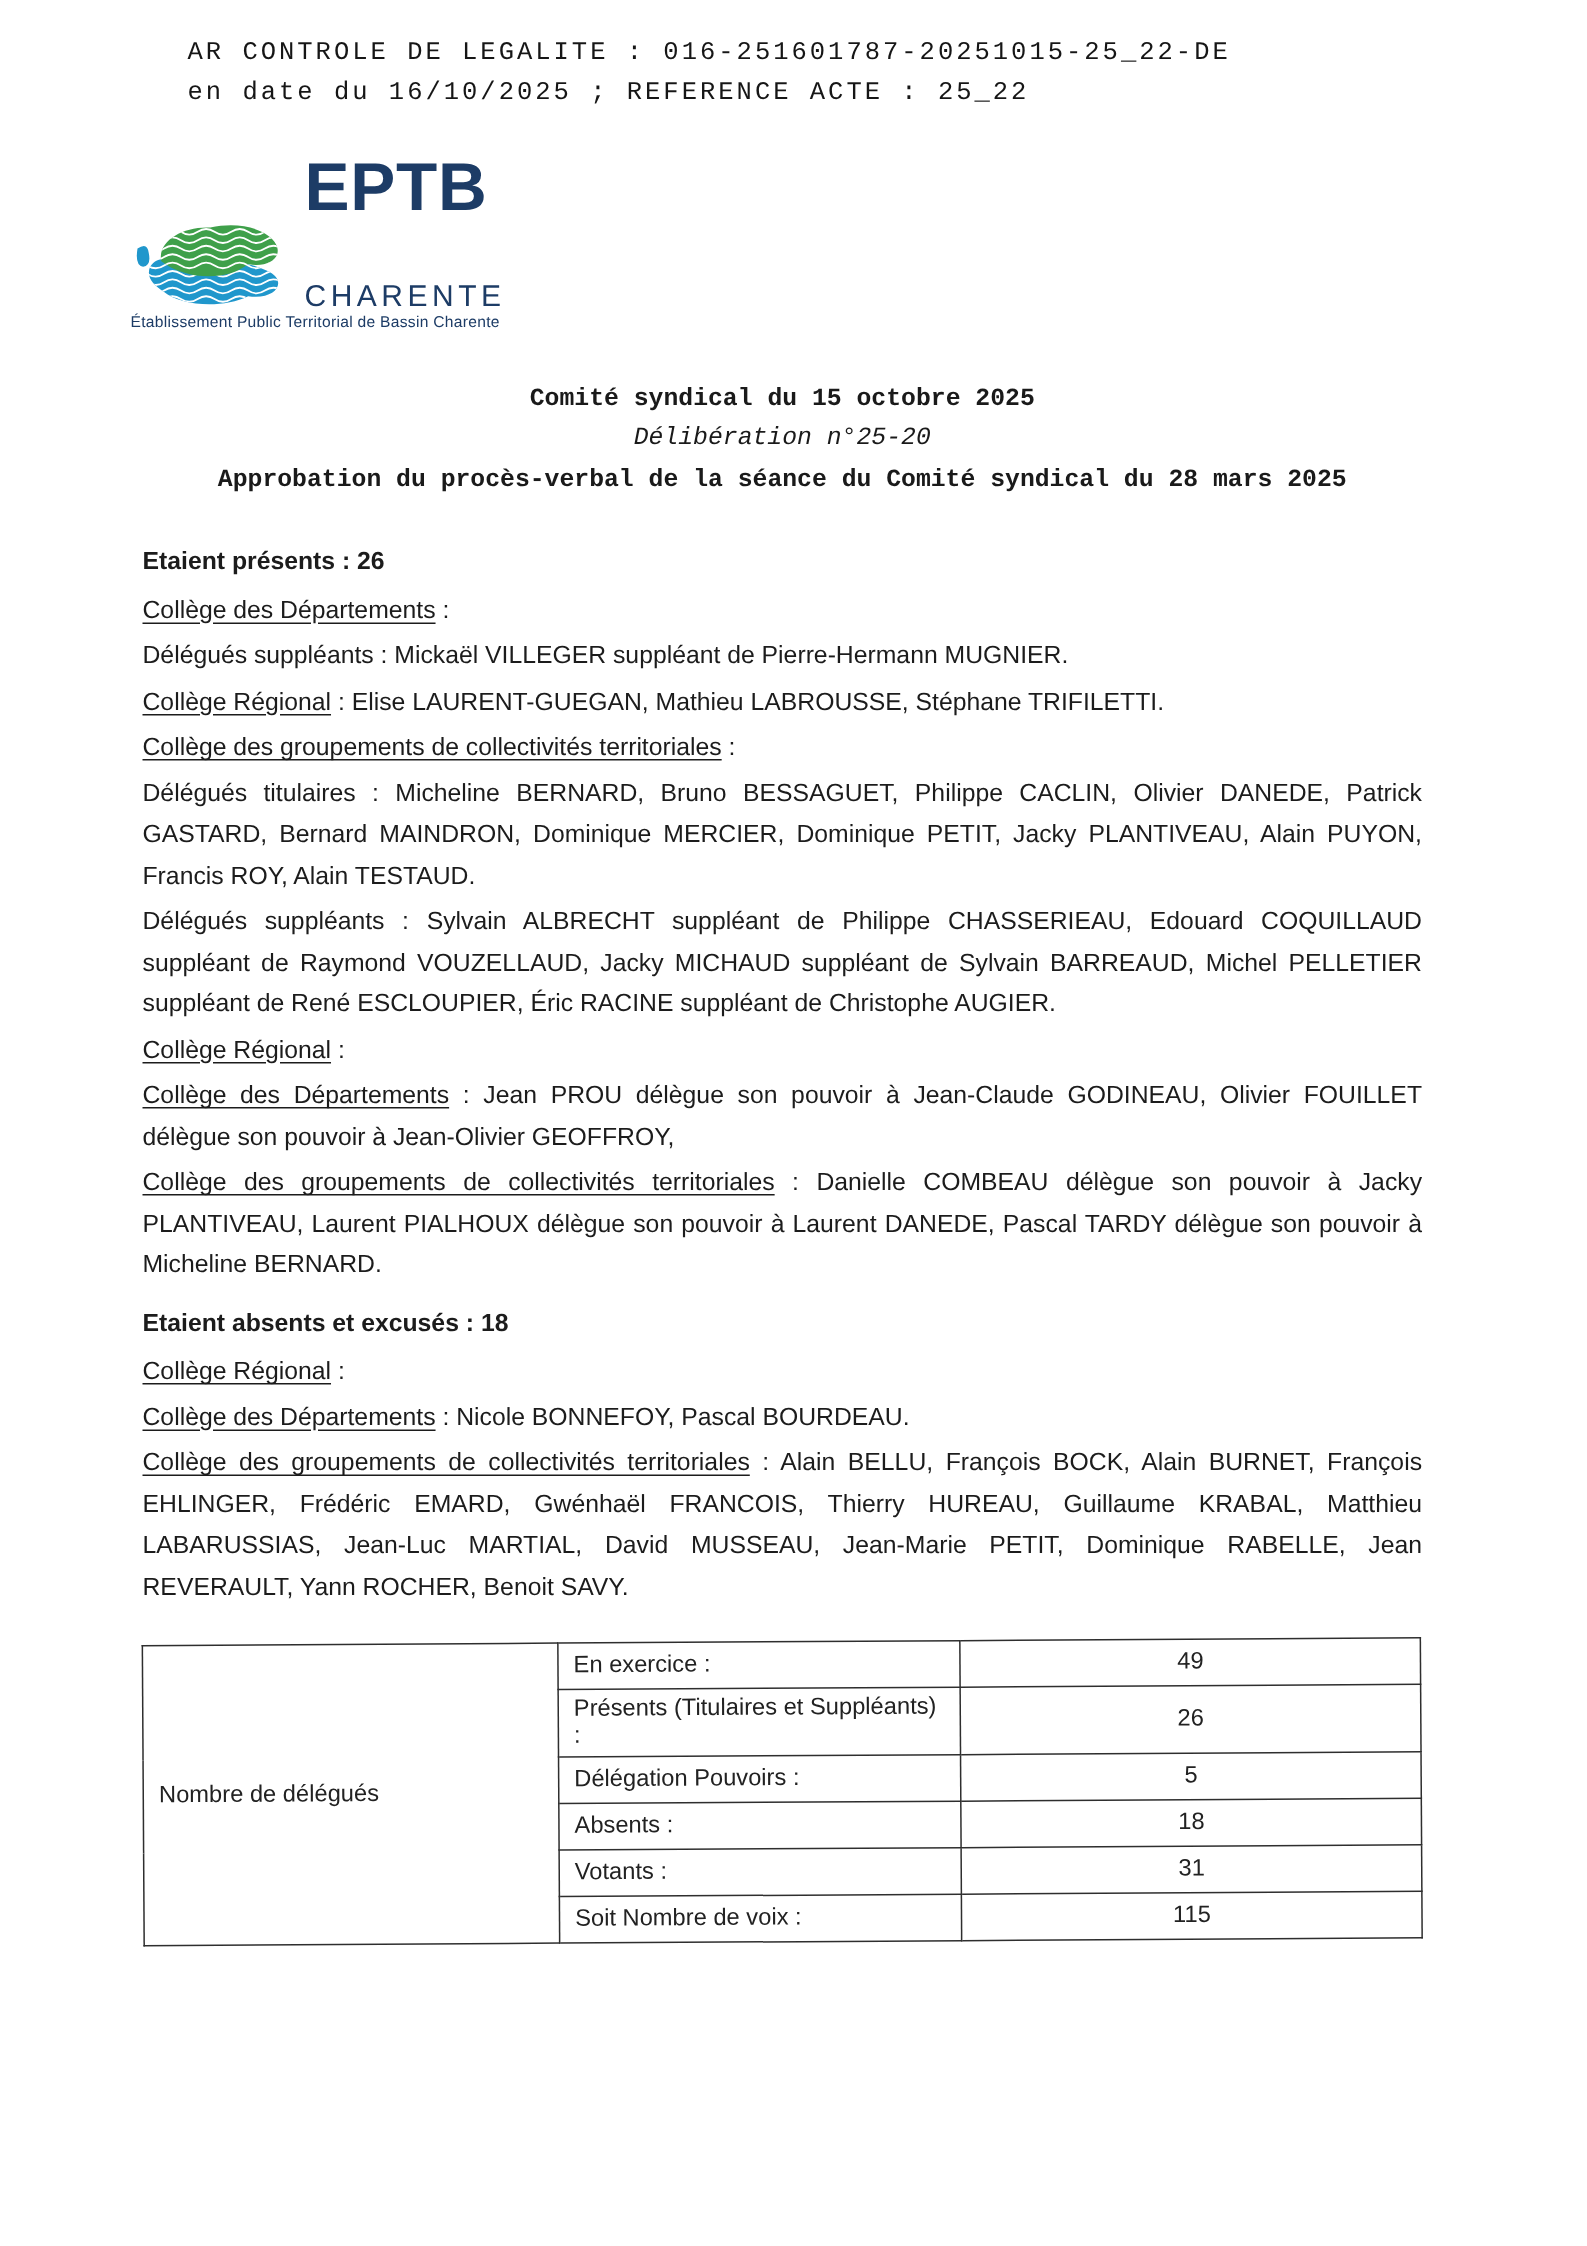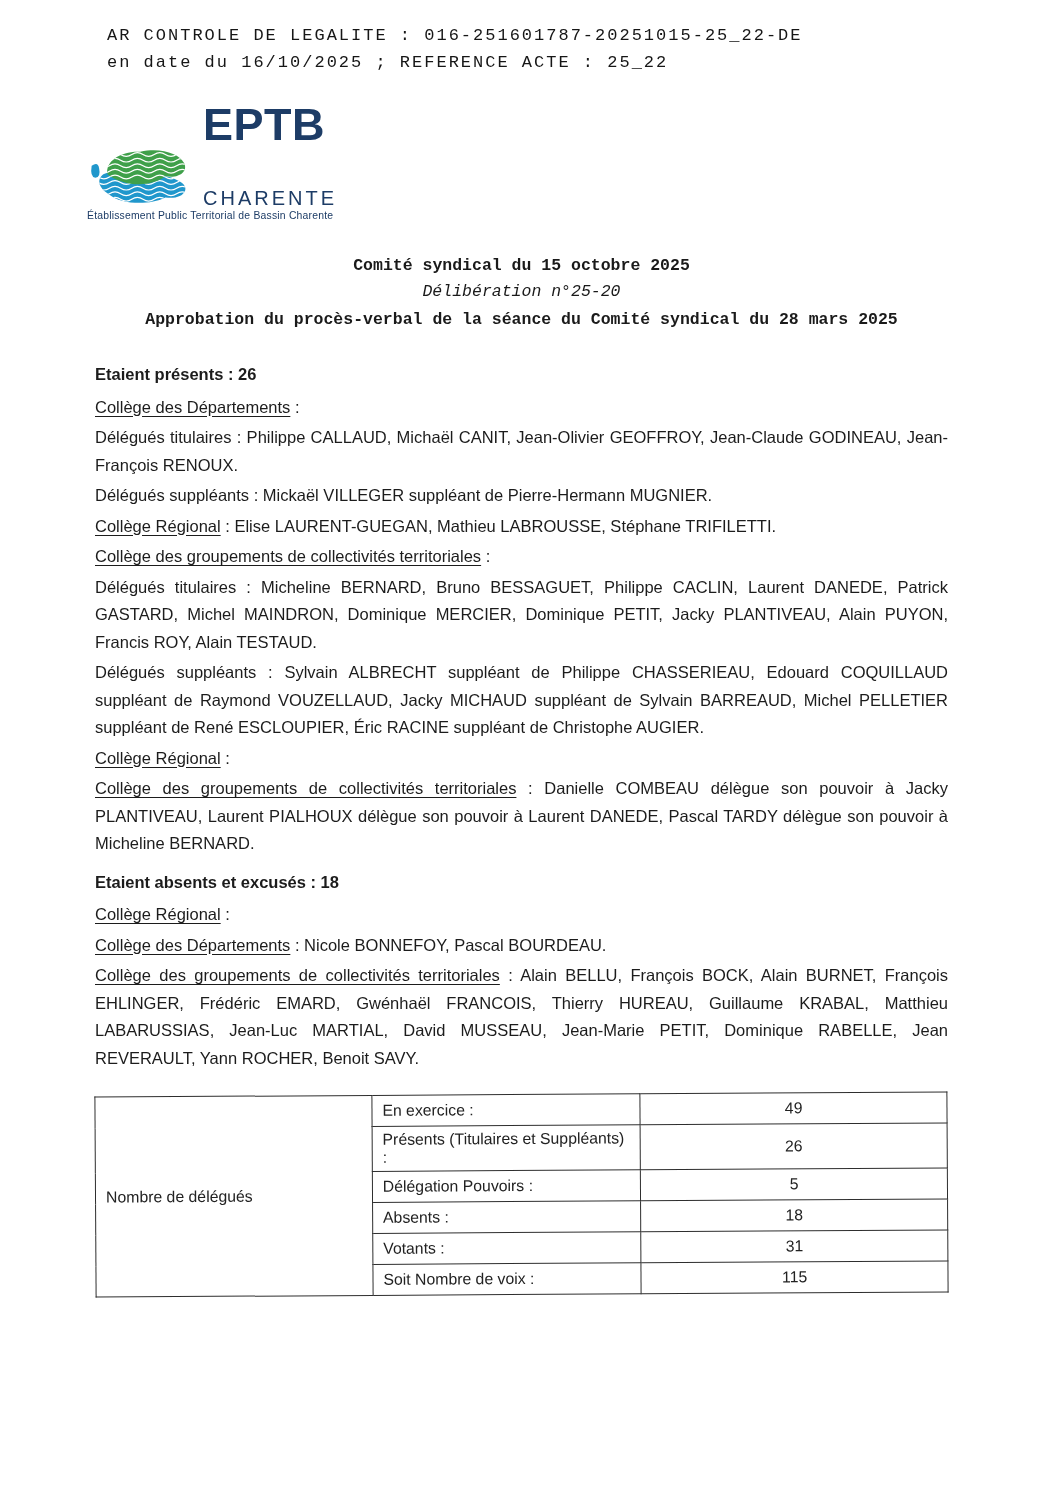--- a/index.html
+++ b/index.html
@@ -8,21 +8,21 @@
     font-family:"Liberation Sans","DejaVu Sans",sans-serif;
     position:relative;overflow:hidden;
     --logo-navy:#1d3c66;--logo-green:#3fa04a;--logo-blue:#2097cc;
   }
   .page{box-sizing:border-box;width:100%;height:100%;padding:22px 110px 0 95px;}
 
   
   .ar-header{
     font-family:"Liberation Mono","DejaVu Sans Mono",monospace;
     font-size:17px;letter-spacing:2px;line-height:27px;color:#161616;
-    margin-left:12px;white-space:nowrap;
+    margin-left:30px;white-space:nowrap;
   }
 
   
   .logo{margin:26px 0 0 -8px;width:290px;}
   .logo-row{display:flex;align-items:flex-end;}
   .logo-map{width:112px;height:64px;flex:0 0 auto;}
   .logo-textcol{margin-left:4px;display:flex;flex-direction:column;line-height:1;gap:38px;}
   .logo-acronym{font-size:45px;font-weight:700;color:var(--logo-navy);letter-spacing:0.5px;}
   .logo-name{font-size:20px;font-weight:400;color:var(--logo-navy);letter-spacing:3px;margin-top:3px;}
   .logo-tagline{font-size:10.4px;color:var(--logo-navy);margin-top:2px;letter-spacing:0.2px;}
@@ -103,35 +103,35 @@
     <div class="title-subject">Approbation du procès-verbal de la séance du Comité syndical du 28 mars 2025</div>
   </div>
 
   <div class="content">
 
 
     <h3 class="sec">Etaient présents : 26</h3>
 
     <p class="body nojust"><span class="ul">Collège des Départements</span><span> :</span></p>
 
-    <p class="body">Délégués titulaires : Philippe CALLAUD, Michaël CANIT, Jean-Olivier GEOFFROY, Jean-Claude GODINEAU, Jean-François RENOUX.</p>
 
     <p class="body nojust">Délégués suppléants : Mickaël VILLEGER suppléant de Pierre-Hermann MUGNIER.</p>
 
     <p class="body nojust"><span class="ul">Collège Régional</span><span> : Elise LAURENT-GUEGAN, Mathieu LABROUSSE, Stéphane TRIFILETTI.</span></p>
 
     <p class="body nojust"><span class="ul">Collège des groupements de collectivités territoriales</span><span> :</span></p>
 
-    <p class="body">Délégués titulaires : Micheline BERNARD, Bruno BESSAGUET, Philippe CACLIN, Laurent DANEDE, Patrick GASTARD, Michel MAINDRON, Dominique MERCIER, Dominique PETIT, Jacky PLANTIVEAU, Alain PUYON, Francis ROY, Alain TESTAUD.</p>
+    <p class="body">Délégués titulaires : Micheline BERNARD, Bruno BESSAGUET, Philippe CACLIN, Olivier DANEDE, Patrick GASTARD, Bernard MAINDRON, Dominique MERCIER, Dominique PETIT, Jacky PLANTIVEAU, Alain PUYON, Francis ROY, Alain TESTAUD.</p>
 
     <p class="body">Délégués suppléants : Sylvain ALBRECHT suppléant de Philippe CHASSERIEAU, Edouard COQUILLAUD suppléant de Raymond VOUZELLAUD, Jacky MICHAUD suppléant de Sylvain BARREAUD, Michel PELLETIER suppléant de René ESCLOUPIER, Éric RACINE suppléant de Christophe AUGIER.</p>
 
 
     <p class="body nojust"><span class="ul">Collège Régional</span><span> :</span></p>
 
+    <p class="body"><span class="ul">Collège des Départements</span><span> : Jean PROU délègue son pouvoir à Jean-Claude GODINEAU, Olivier FOUILLET délègue son pouvoir à Jean-Olivier GEOFFROY,</span></p>
 
     <p class="body"><span class="ul">Collège des groupements de collectivités territoriales</span><span> : Danielle COMBEAU délègue son pouvoir à Jacky PLANTIVEAU, Laurent PIALHOUX délègue son pouvoir à Laurent DANEDE, Pascal TARDY délègue son pouvoir à Micheline BERNARD.</span></p>
 
     <h3 class="sec">Etaient absents et excusés : 18</h3>
 
     <p class="body nojust"><span class="ul">Collège Régional</span><span> :</span></p>
 
     <p class="body nojust"><span class="ul">Collège des Départements</span><span> : Nicole BONNEFOY, Pascal BOURDEAU.</span></p>
 
     <p class="body"><span class="ul">Collège des groupements de collectivités territoriales</span><span> : Alain BELLU, François BOCK, Alain BURNET, François EHLINGER, Frédéric EMARD, Gwénhaël FRANCOIS, Thierry HUREAU, Guillaume KRABAL, Matthieu LABARUSSIAS, Jean-Luc MARTIAL, David MUSSEAU, Jean-Marie PETIT, Dominique RABELLE, Jean REVERAULT, Yann ROCHER, Benoit SAVY.</span></p>

